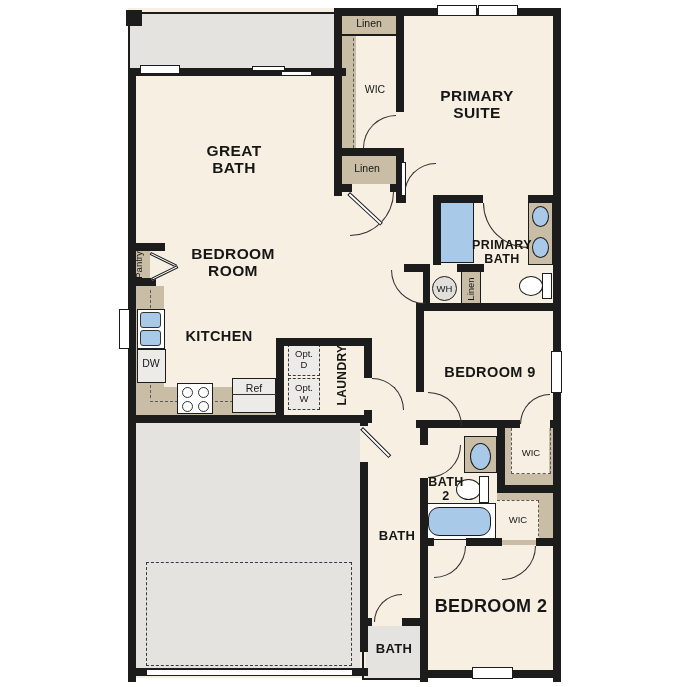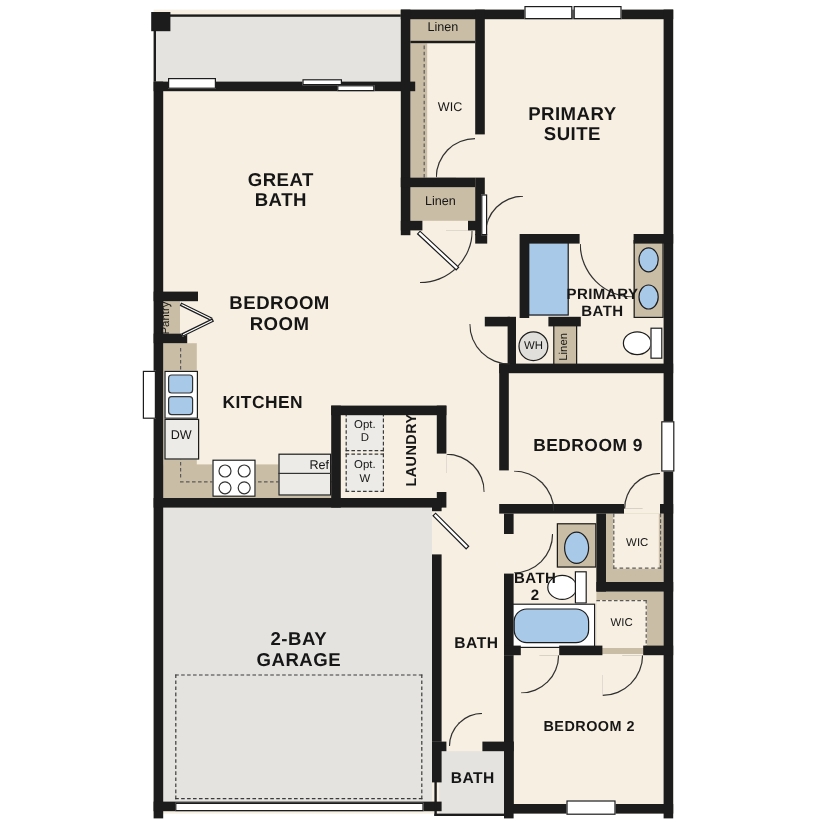--- a/index.html
+++ b/index.html
@@ -178,35 +178,33 @@
   <div class="lbl b big" style="left:234px;top:159px;">GREAT
 BATH</div>
   <div class="lbl b big" style="left:233px;top:262px;">BEDROOM
 ROOM</div>
   <div class="lbl b" style="left:219px;top:336px;font-size:14.5px;white-space:nowrap;">KITCHEN</div>
   <div class="lbl b big" style="left:477px;top:104px;">PRIMARY
 SUITE</div>
   <div class="lbl b mid" style="left:502px;top:252px;">PRIMARY
 BATH</div>
   <div class="lbl b" style="left:490px;top:372px;font-size:14.5px;white-space:nowrap;">BEDROOM 9</div>
-  <div class="lbl b" style="left:491px;top:606px;font-size:12px;white-space:nowrap;">BEDROOM 2</div>
+  <div class="lbl b" style="left:491px;top:606px;font-size:18px;white-space:nowrap;">BEDROOM 2</div>
   <div class="lbl b mid" style="left:446px;top:489px;">BATH
 2</div>
-  <div class="lbl b big" style="left:249px;top:542px;">2-BAY
-GARAGE</div>
   <div class="lbl b" style="left:397px;top:536px;font-size:13px;">BATH</div>
   <div class="lbl b" style="left:394px;top:649px;font-size:13px;">BATH</div>
   <div class="lbl b vert" style="left:343px;top:375px;font-size:12px;">LAUNDRY</div>
   <div class="lbl sm" style="left:369px;top:24px;">Linen</div>
   <div class="lbl sm" style="left:375px;top:90px;">WIC</div>
   <div class="lbl sm" style="left:367px;top:169px;">Linen</div>
   <div class="lbl xs vert" style="left:471px;top:289px;">Linen</div>
   <div class="lbl xs vert" style="left:139px;top:265px;">Pantry</div>
   <div class="lbl xs" style="left:531px;top:453px;">WIC</div>
   <div class="lbl xs" style="left:518px;top:520px;">WIC</div>
   <div class="lbl sm" style="left:151px;top:364px;">DW</div>
-  <div class="lbl sm" style="left:266px;top:389px;">Ref</div>
+  <div class="lbl sm" style="left:254px;top:389px;">Ref</div>
   <div class="lbl xs" style="left:304px;top:360px;">Opt.
 D</div>
   <div class="lbl xs" style="left:304px;top:394px;">Opt.
 W</div>
 
 </div>
 
 </body></html>

